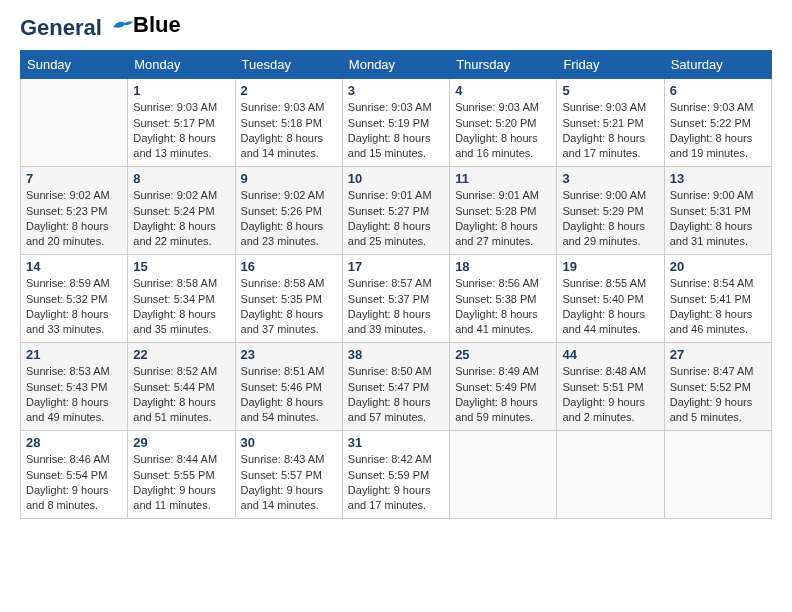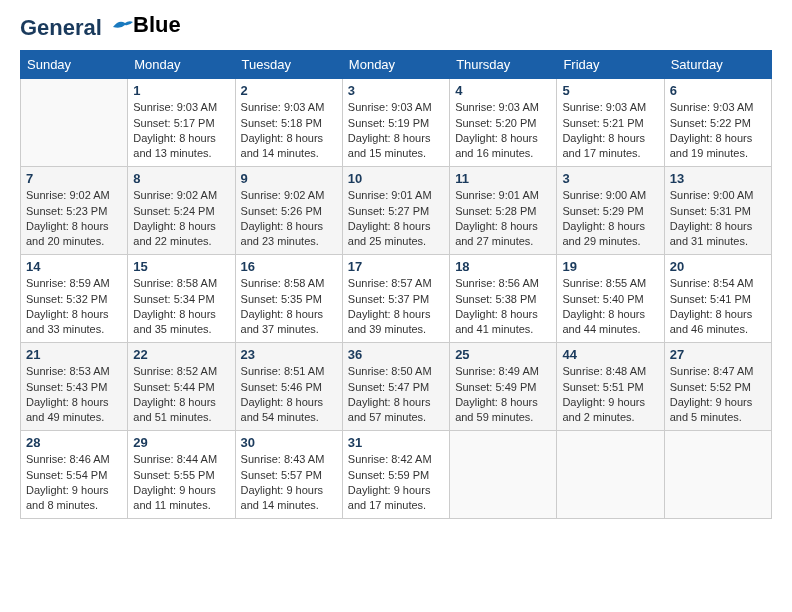--- a/index.html
+++ b/index.html
@@ -211,21 +211,21 @@
           </td>
           <td>
             <span class="day-num">22</span>
             <div class="day-info">Sunrise: 8:52 AM<br>Sunset: 5:44 PM<br>Daylight: 8 hours<br>and 51 minutes.</div>
           </td>
           <td>
             <span class="day-num">23</span>
             <div class="day-info">Sunrise: 8:51 AM<br>Sunset: 5:46 PM<br>Daylight: 8 hours<br>and 54 minutes.</div>
           </td>
           <td>
-            <span class="day-num">36</span>
+            <span class="day-num">38</span>
             <div class="day-info">Sunrise: 8:50 AM<br>Sunset: 5:47 PM<br>Daylight: 8 hours<br>and 57 minutes.</div>
           </td>
           <td>
             <span class="day-num">25</span>
             <div class="day-info">Sunrise: 8:49 AM<br>Sunset: 5:49 PM<br>Daylight: 8 hours<br>and 59 minutes.</div>
           </td>
           <td>
             <span class="day-num">44</span>
             <div class="day-info">Sunrise: 8:48 AM<br>Sunset: 5:51 PM<br>Daylight: 9 hours<br>and 2 minutes.</div>
           </td>

